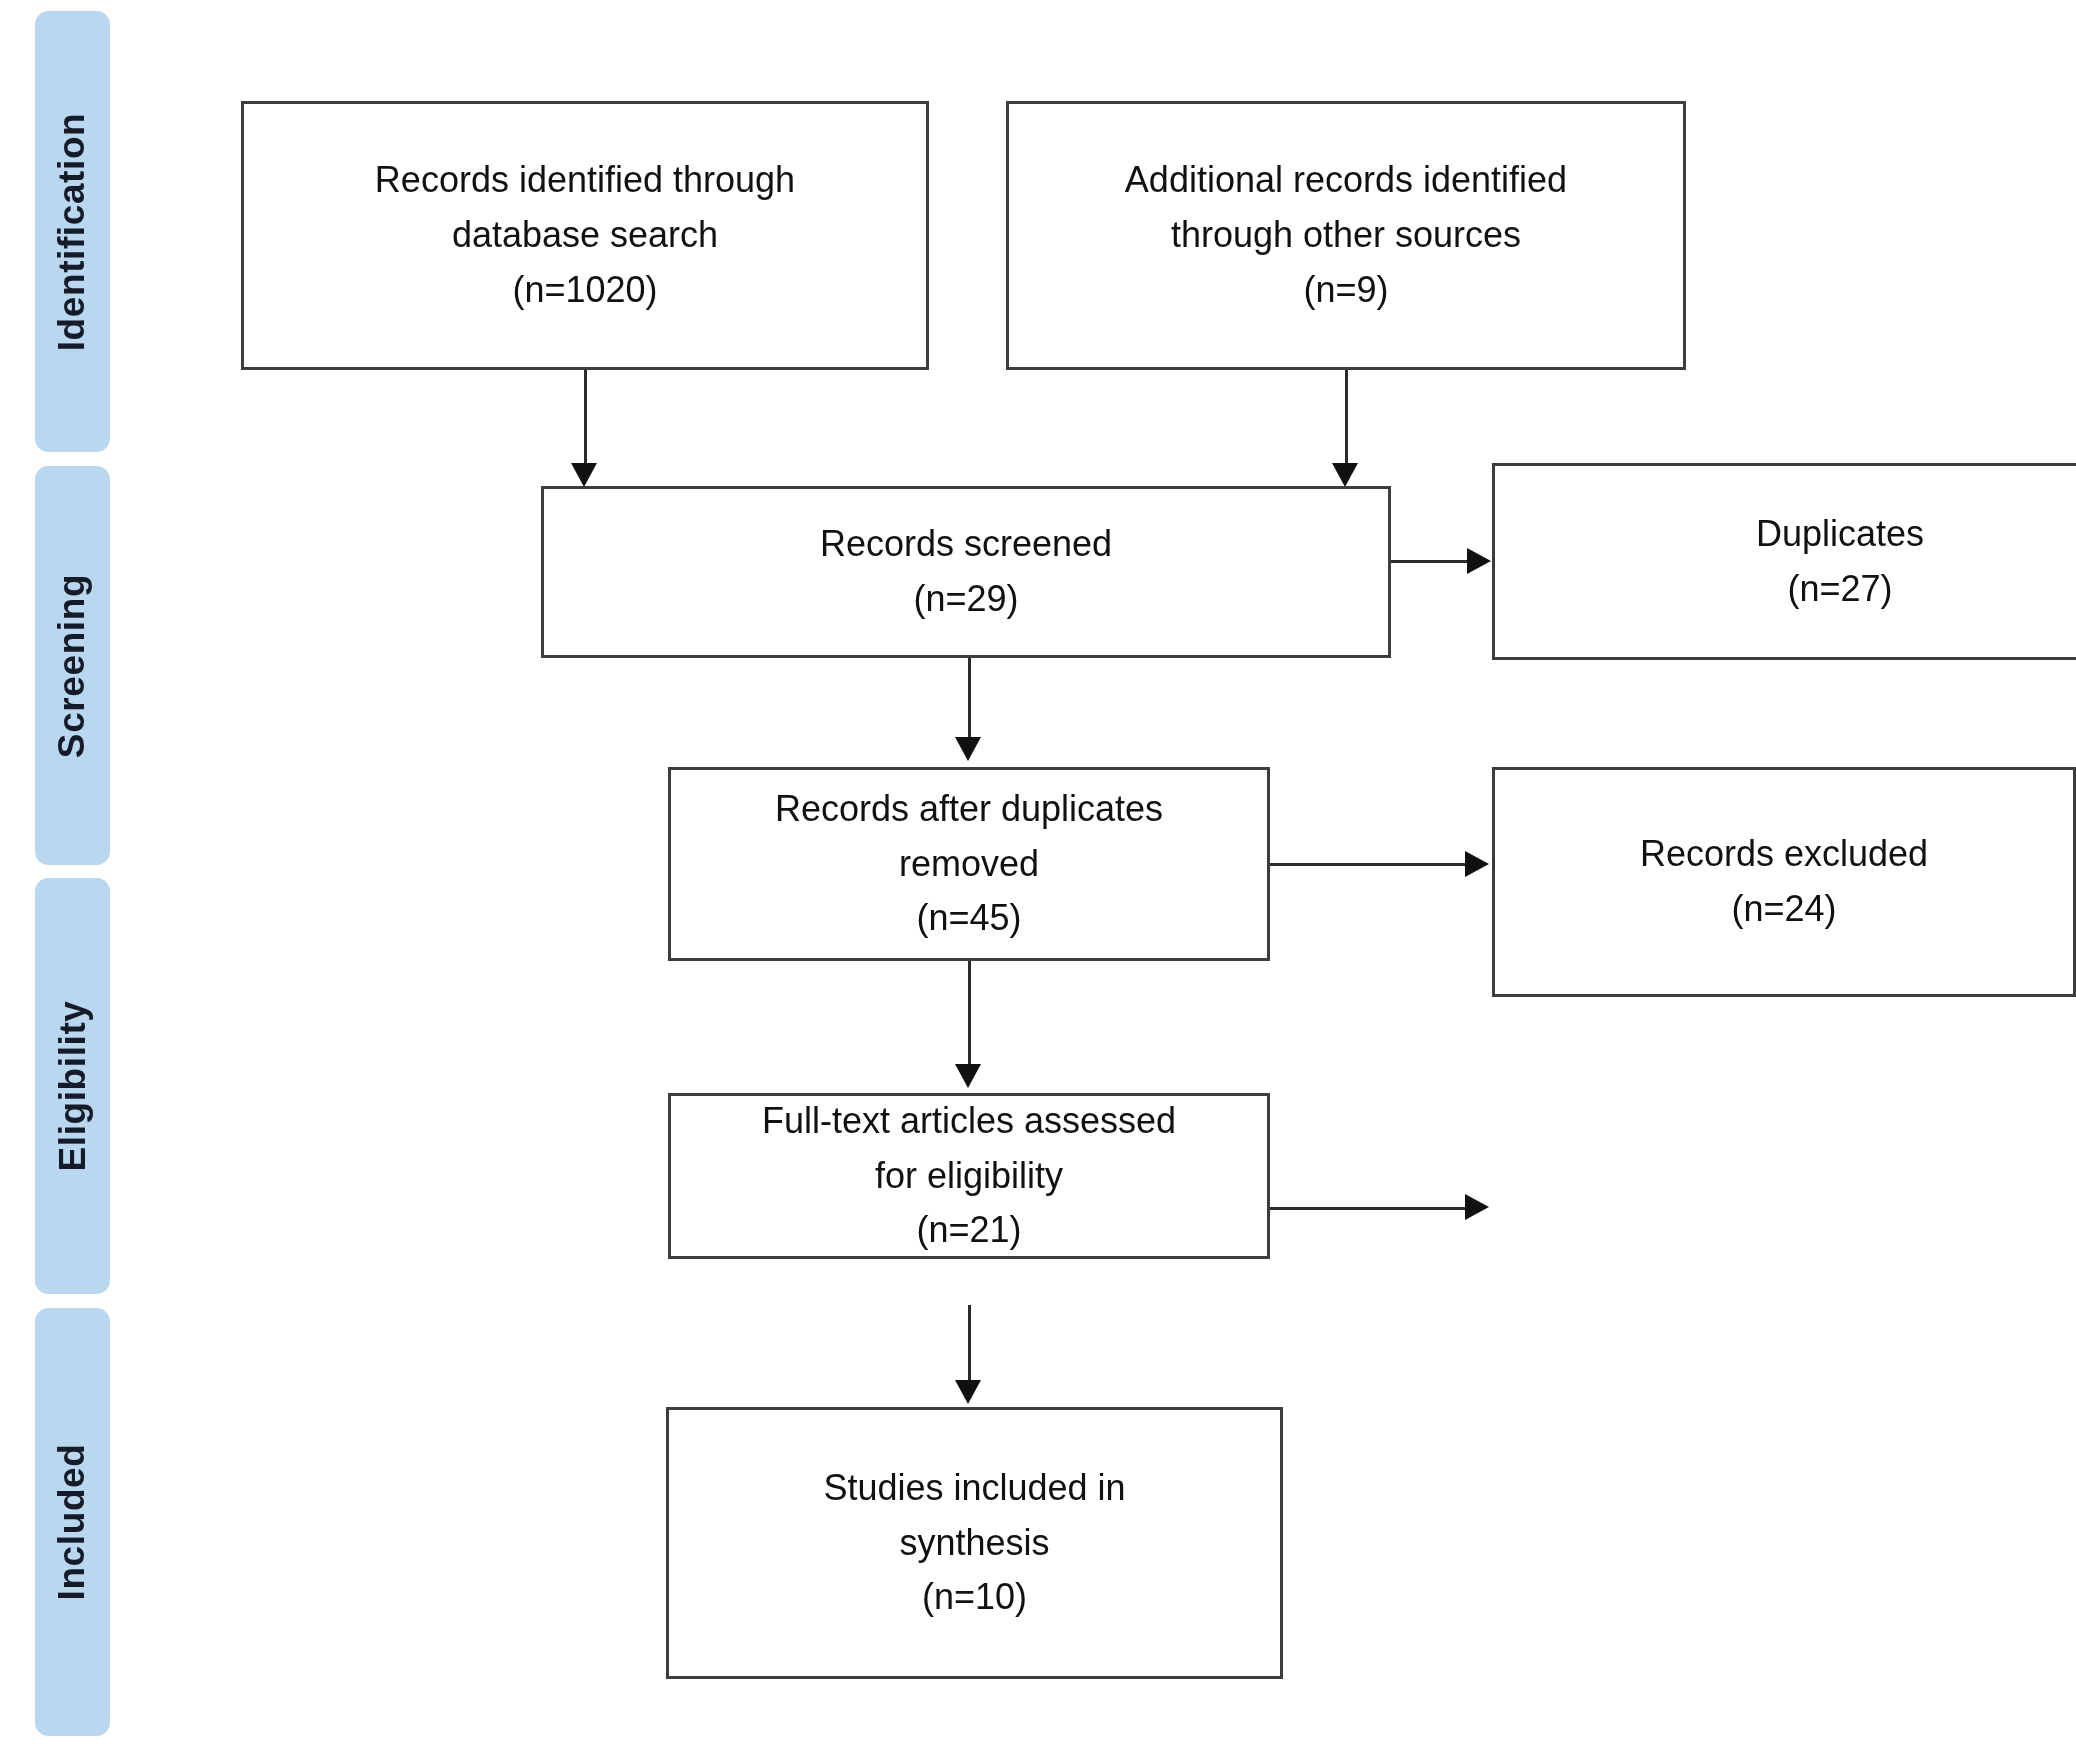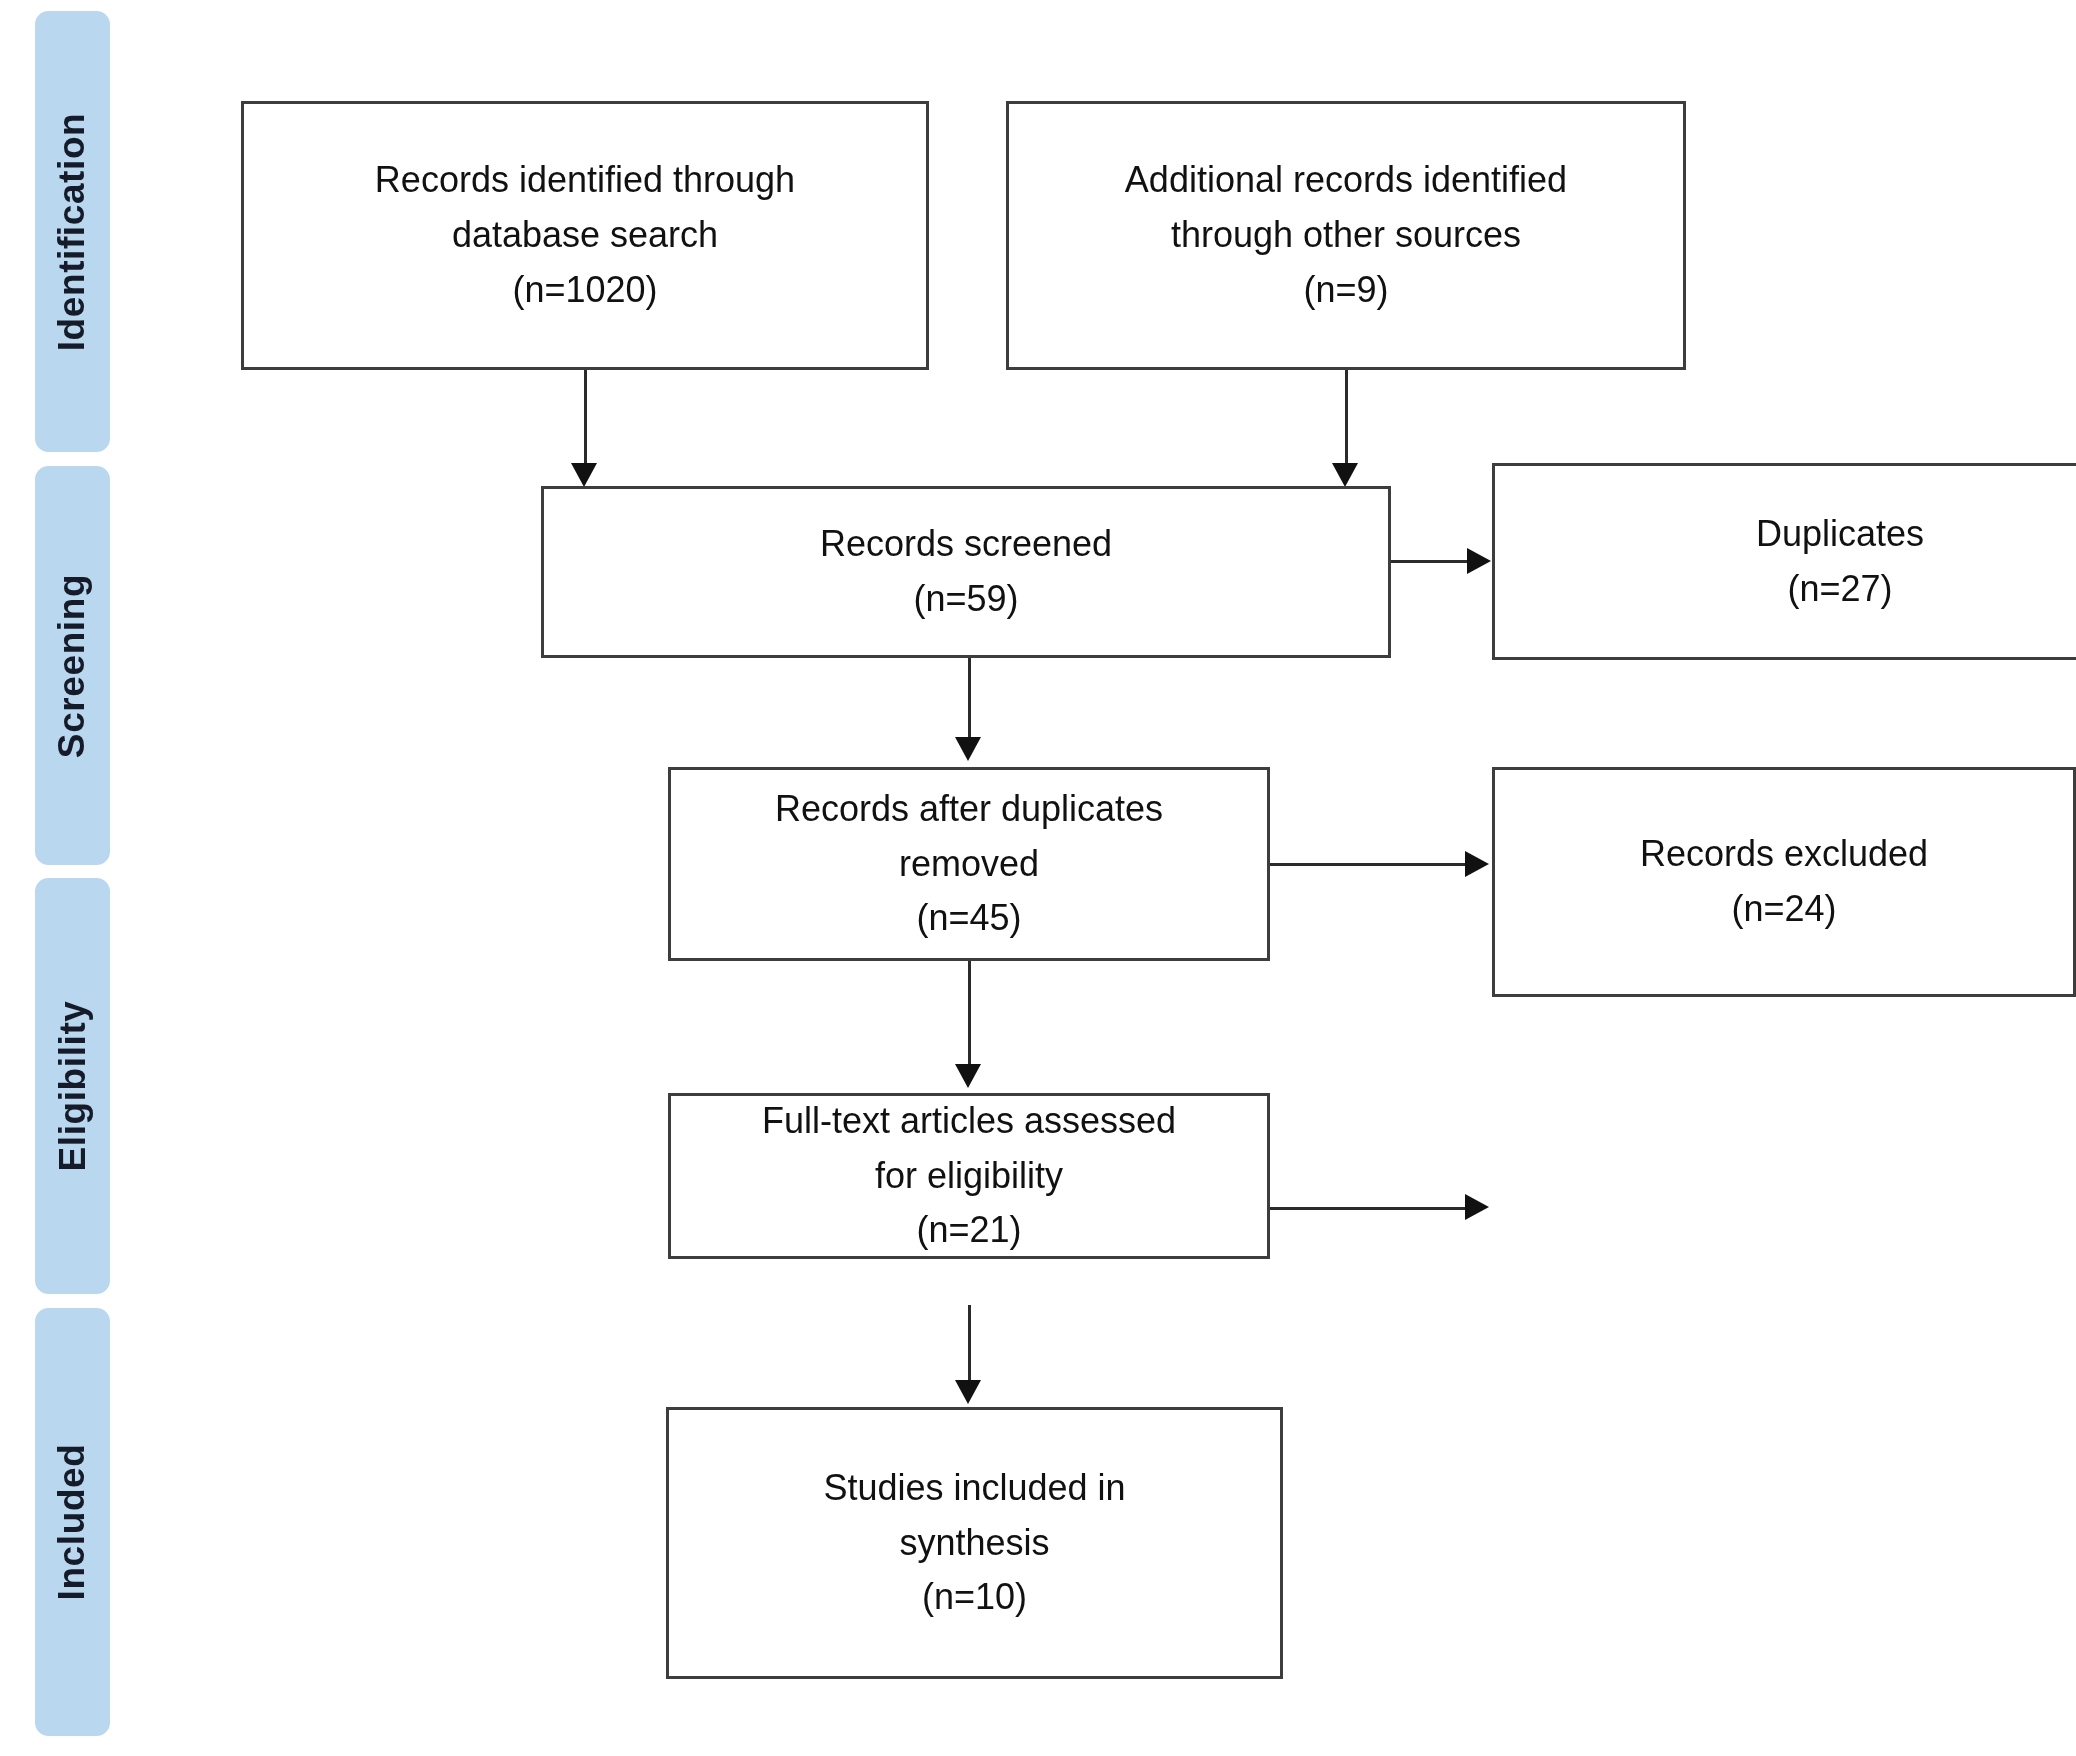--- a/index.html
+++ b/index.html
@@ -134,21 +134,21 @@
   </div>
 
   <div class="flow-box" style="left:1006px; top:101px; width:680px; height:269px;">
     <span class="box-text">Additional records identified
 through other sources
 (n=9)</span>
   </div>
 
   <div class="flow-box" style="left:541px; top:486px; width:850px; height:172px;">
     <span class="box-text">Records screened
-(n=59)</span>
+(n=29)</span>
   </div>
 
   <div class="flow-box" style="left:1492px; top:463px; width:696px; height:197px;">
     <span class="box-text">Duplicates
 (n=27)</span>
   </div>
 
   <div class="flow-box" style="left:668px; top:767px; width:602px; height:194px;">
     <span class="box-text">Records after duplicates
 removed

